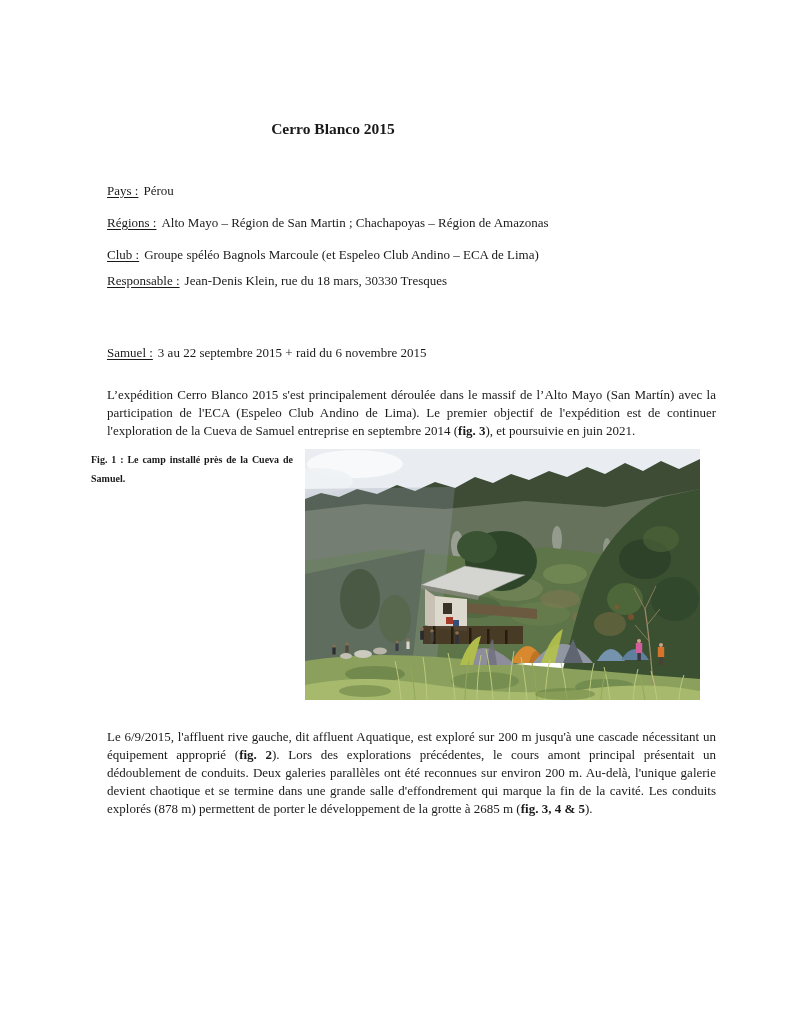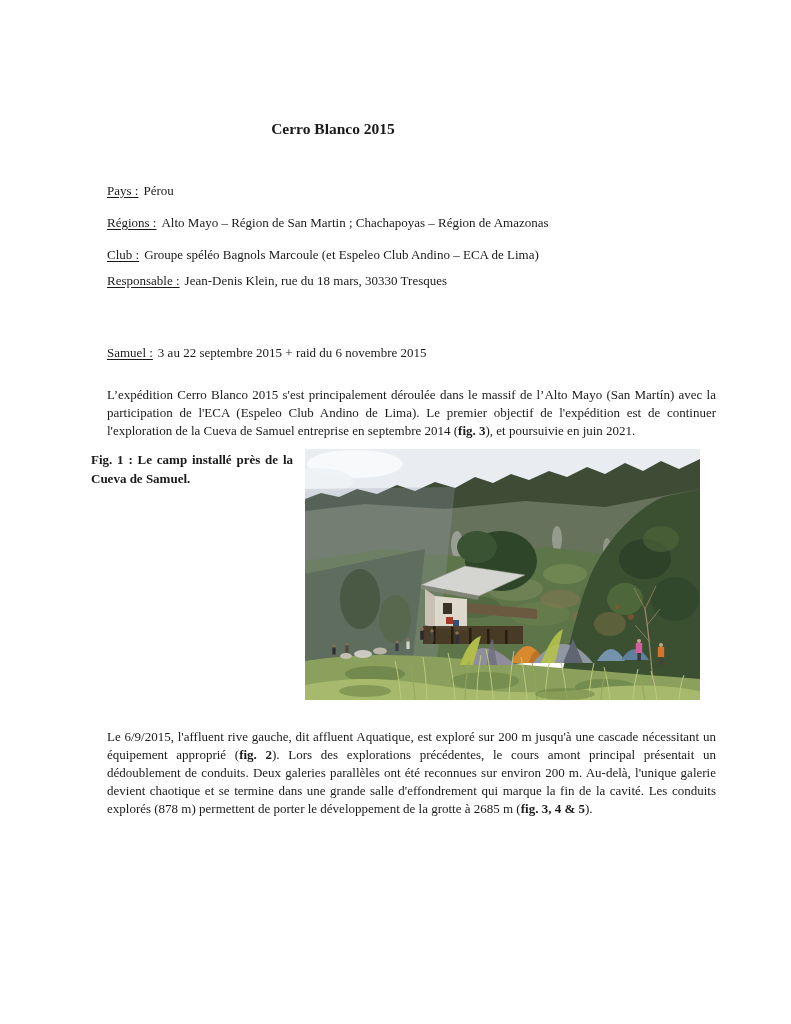--- a/index.html
+++ b/index.html
@@ -13,21 +13,21 @@
     font-size:13px;line-height:18px;text-align:justify;
   }
   .label{text-decoration:underline;text-underline-offset:2px;}
   .value{margin-left:5px;}
   #title{
     position:absolute;left:10px;top:120px;width:646px;text-align:center;
     font-weight:bold;font-size:15.5px;
   }
   .caption{
     position:absolute;left:91px;top:450px;width:202px;
-    font-weight:bold;font-size:13px;line-height:19px;text-align:justify;
+    font-weight:bold;font-size:10px;line-height:19px;text-align:justify;
   }
   #photo{position:absolute;left:305px;top:449px;width:395px;height:251px;}
   b{font-weight:bold;}
 </style>
 </head>
 <body>
 
 <div id="page">
 
   <div id="title">Cerro Blanco 2015</div>

